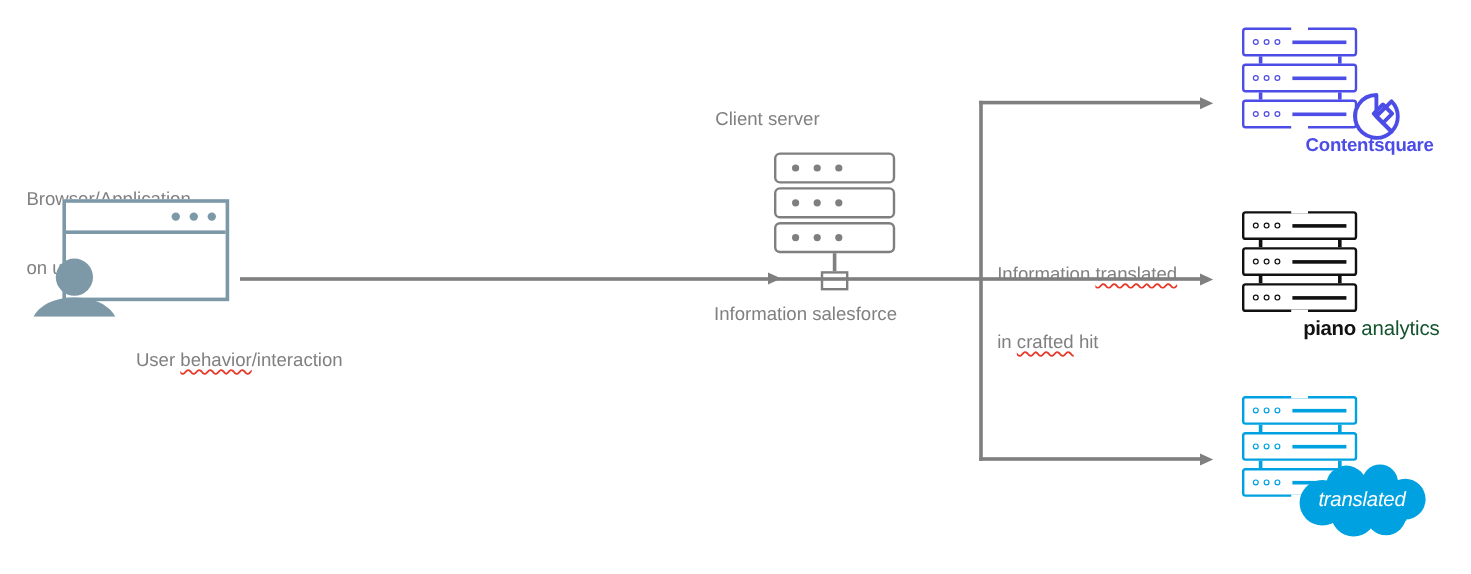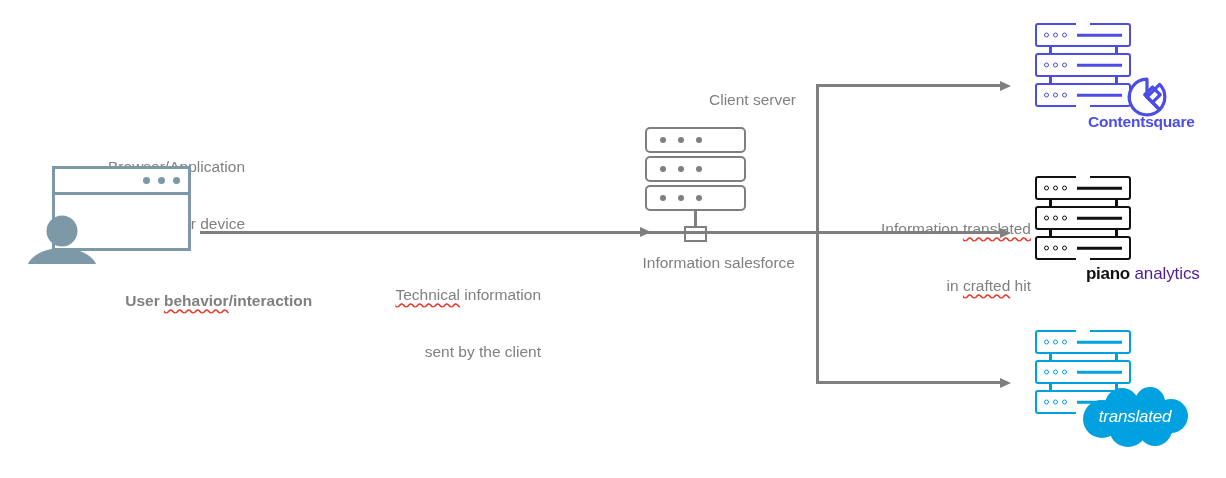--- a/index.html
+++ b/index.html
@@ -18,22 +18,22 @@
     background: #ffffff;
     overflow: hidden;
   }
   .lbl {
     position: absolute;
     color: #808080;
     font-size: 15.5px;
     line-height: 19px;
     white-space: pre;
   }
-  .lbl.center { text-align: right; }
-  .lbl.left { text-align: right; }
+  .lbl.center { text-align: left; }
+  .lbl.left { text-align: left; }
 
   
   .sp {
     text-decoration: underline wavy #e8392a;
     text-decoration-skip-ink: none;
     text-underline-offset: 2px;
   }
 
   
   #browser-window {
@@ -216,21 +216,21 @@
     white-space: pre;
   }
   #piano-analytics-logo-text .piano {
     font-weight: bold;
     color: #111111;
     letter-spacing: -0.3px;
     margin-top: 44px;
   }
   #piano-analytics-logo-text .analytics {
     font-weight: normal;
-    color: #4c1d95;
+    color: #14532d;
     letter-spacing: -0.1px;
   }
   #salesforce-cloud {
     position: absolute;
     left: 1080px;
     top: 386px;
     width: 110px;
     height: 62px;
   }
   #salesforce-wordmark {
@@ -268,31 +268,27 @@
           <i></i>
       </div>
     </div>
   </div>
 
   <svg id="person-icon" viewBox="0 0 72 50">
     <circle cx="36" cy="17" r="15.5" fill="#7d99a8"></circle>
     <path d="M36 34 C 14 34, 4 45, 2 50 L 70 50 C 68 45, 58 34, 36 34 Z" fill="#7d99a8"></path>
   </svg>
 
-  <div class="lbl left" style="left:108px; top:272px;font-weight:bold;">
+  <div class="lbl left" style="left:96px; top:272px;">
     <span>User </span><span class="sp">behavior</span><span>/interaction</span>
   </div>
 
   <div class="hline" style="left:200px; top:231px; width:440px;"></div>
   <div class="arrowhead" style="left:640px; top:227px;"></div>
 
-  <div class="lbl center" style="left:335px; top:247px; width:206px;">
-    <div><span class="sp">Technical</span><span> information</span></div>
-    <div>sent by the client</div>
-  </div>
 
   <div class="lbl center" style="left:596px; top:90px; width:200px;">Client server</div>
 
   <div id="client-server-stack">
     <div class="srv-bar" style="top:0px;">
       <span class="dots">
           <i></i>
           <i></i>
           <i></i>
         </span>

